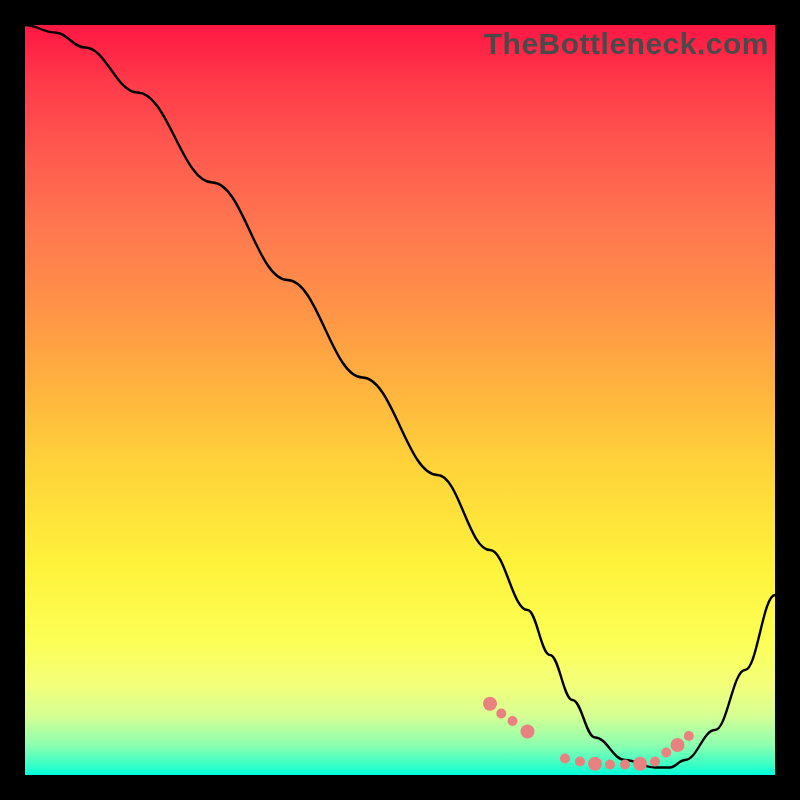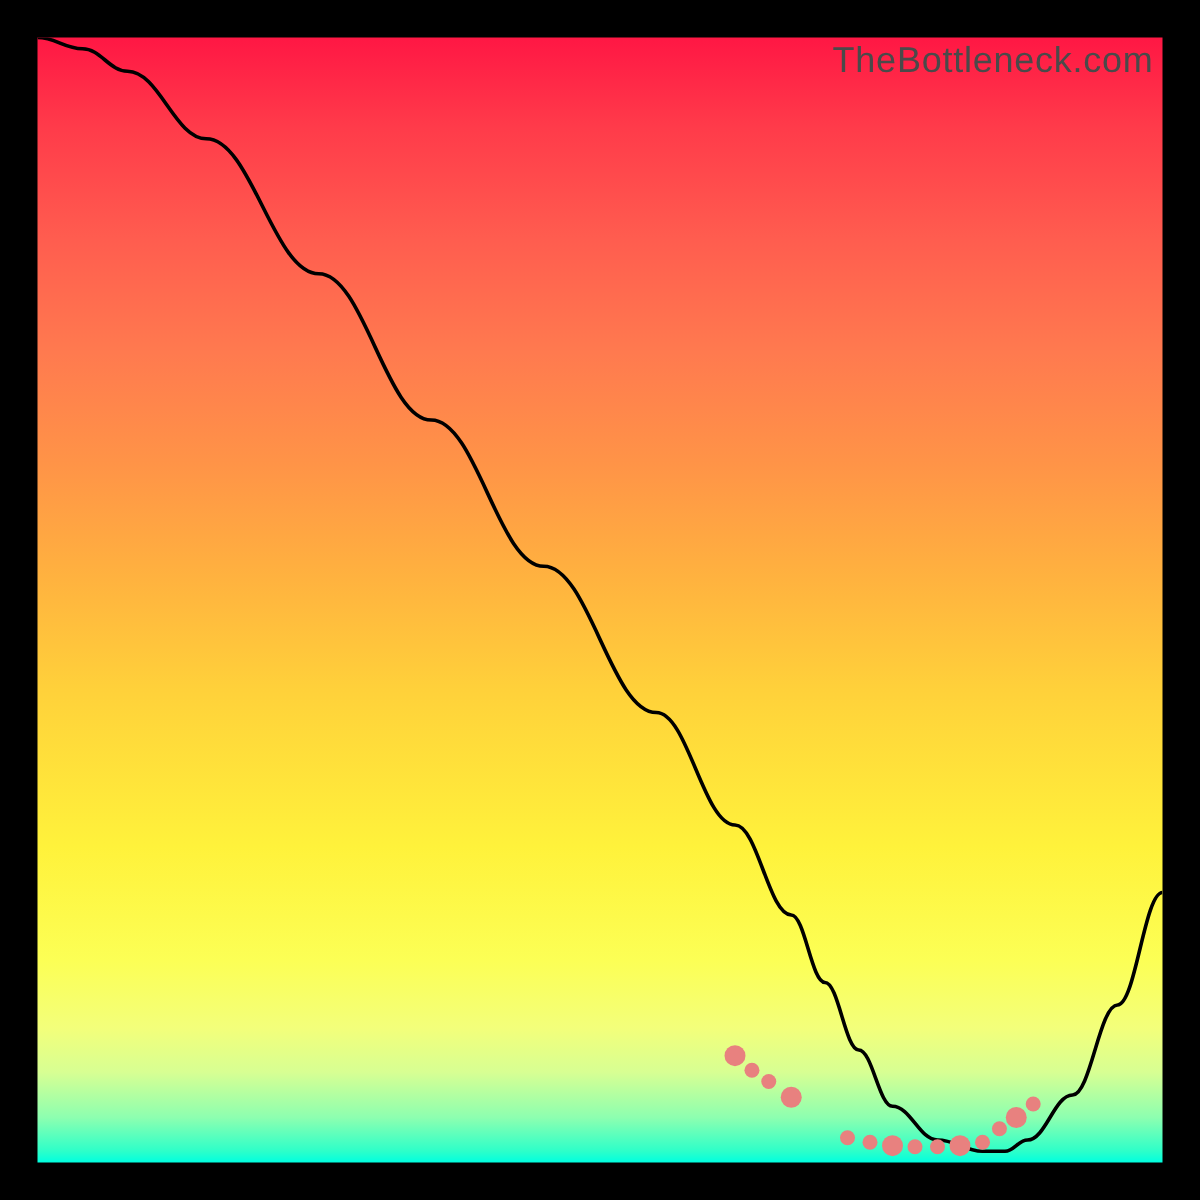--- a/index.html
+++ b/index.html
@@ -12,21 +12,21 @@
   #ff9447 38%,
   #ffb23f 48%,
   #ffd13a 58%,
   #fff23b 72%,
   #fcff55 82%,
   #f3ff7a 88%,
   #d7ff93 92%,
   #8dffb0 96%,
   #2dffc9 99%,
   #00ffe0 100%)}
-.watermark{position:absolute;top:2px;right:6px;color:#4a4a4a;font-size:24px;font-weight:normal;letter-spacing:.5px}
+.watermark{position:absolute;top:2px;right:6px;color:#4a4a4a;font-size:30px;font-weight:bold;letter-spacing:.5px}
 svg.curve{position:absolute;inset:0}
 </style>
 </head>
 <body>
 
 <div class="frame">
   <div class="grad"></div>
   <div class="watermark">TheBottleneck.com</div>
   <svg class="curve" viewBox="0 0 750 750" preserveAspectRatio="none">
     <path id="mainPath" fill="none" stroke="#000" stroke-width="2.4" d="M 0.0 0.0 C 12.0 0.0 18.0 7.5 30.0 7.5 C 42.0 7.5 48.0 22.5 60.0 22.5 C 81.0 22.5 91.5 67.5 112.5 67.5 C 142.5 67.5 157.5 157.5 187.5 157.5 C 217.5 157.5 232.5 255.0 262.5 255.0 C 292.5 255.0 307.5 352.5 337.5 352.5 C 367.5 352.5 382.5 450.0 412.5 450.0 C 433.5 450.0 444.0 525.0 465.0 525.0 C 480.0 525.0 487.5 585.0 502.5 585.0 C 511.5 585.0 516.0 630.0 525.0 630.0 C 534.0 630.0 538.5 675.0 547.5 675.0 C 556.5 675.0 561.0 712.5 570.0 712.5 C 582.0 712.5 588.0 735.0 600.0 735.0 C 612.0 735.0 618.0 742.5 630.0 742.5 C 636.0 742.5 639.0 742.5 645.0 742.5 C 651.0 742.5 654.0 735.0 660.0 735.0 C 672.0 735.0 678.0 705.0 690.0 705.0 C 702.0 705.0 708.0 645.0 720.0 645.0 C 732.0 645.0 738.0 570.0 750.0 570.0"></path>

